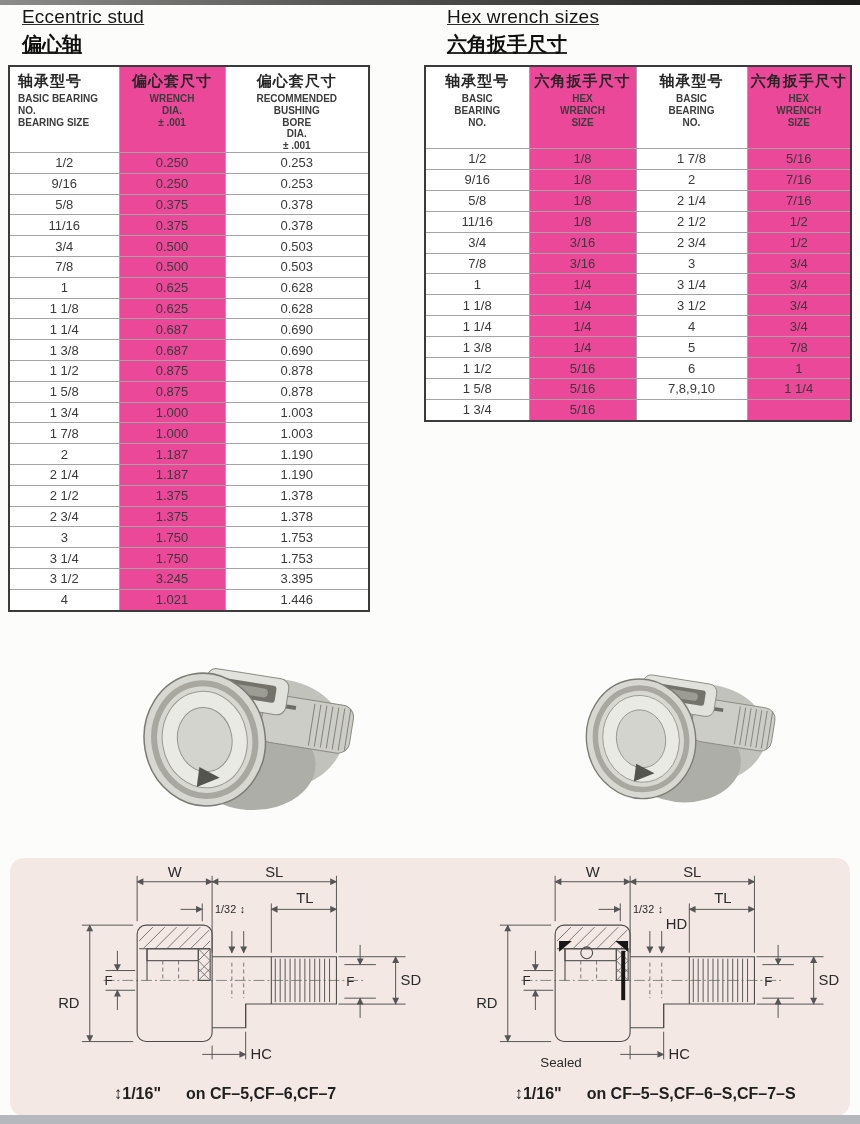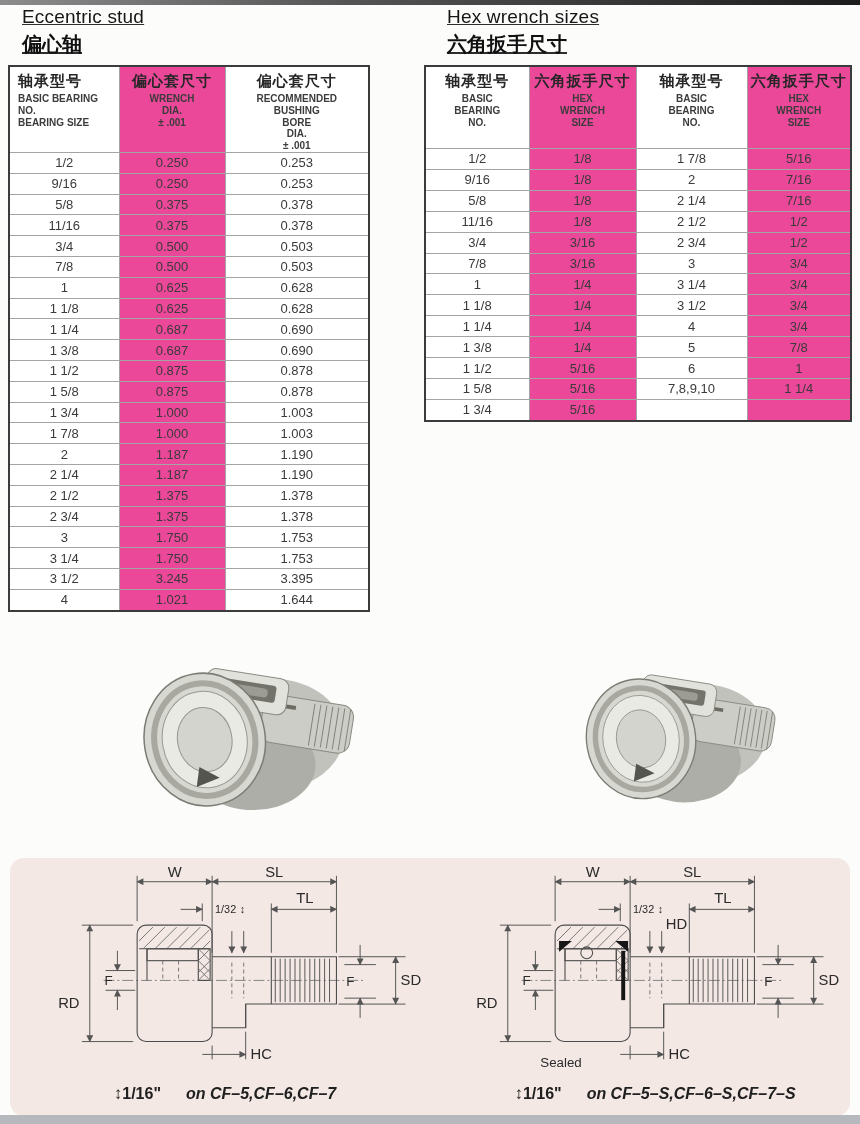--- a/index.html
+++ b/index.html
@@ -47,21 +47,21 @@
   .draw .blk{fill:#161616;stroke:none;}
   .draw .sealline{stroke:#161616;stroke-width:4;}
   .draw .mk{fill:#555;stroke:none;}
   .draw text{fill:#2a2a2a;stroke:none;font-family:"Liberation Sans","DejaVu Sans",sans-serif;}
   .lab{font-size:15px;} .lab-sm{font-size:11px;} .lab-it{font-size:13.5px;}
 
   .caption{position:absolute;top:226px;height:24px;font-weight:700;font-size:16px;
     color:#202020;text-align:center;}
   #cap-left{left:10px;width:410px;} #cap-right{left:440px;width:410px;}
   .cap-sym{font-weight:800;font-size:17px;}
-  .cap-text{margin-left:25px;font-style:italic;}
+  .cap-text{margin-left:25px;}
 </style>
 </head>
 <body>
 
 <div class="topbar"></div>
 
 <div class="sec-title" id="title-left">
   <div class="t-en">Eccentric stud</div>
   <div class="t-zh">偏心轴</div>
 </div>
@@ -201,21 +201,21 @@
         <td>1.753</td>
       </tr>
       <tr>
         <td>3 1/2</td>
         <td class="shade">3.245</td>
         <td>3.395</td>
       </tr>
       <tr>
         <td>4</td>
         <td class="shade">1.021</td>
-        <td>1.644</td>
+        <td>1.446</td>
       </tr>
     </tbody>
 </table>
 
 <table id="hex-table">
   <colgroup>
       <col style="width:104px">
       <col style="width:107px">
       <col style="width:111px">
       <col style="width:104px">

